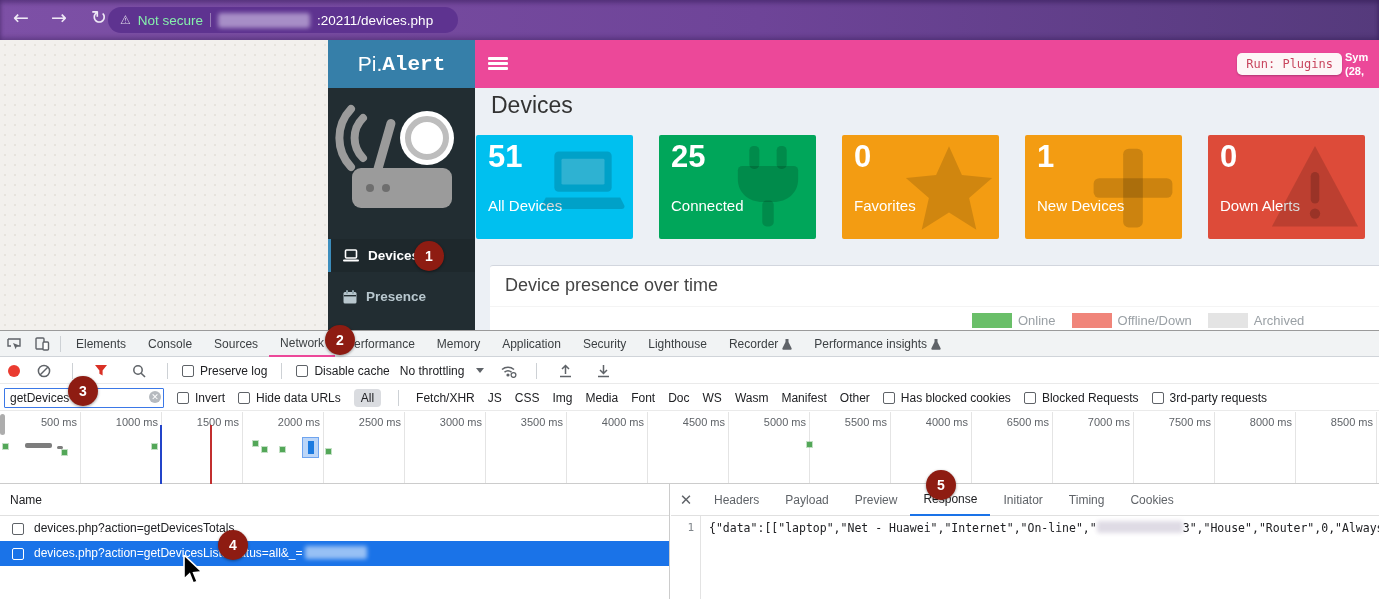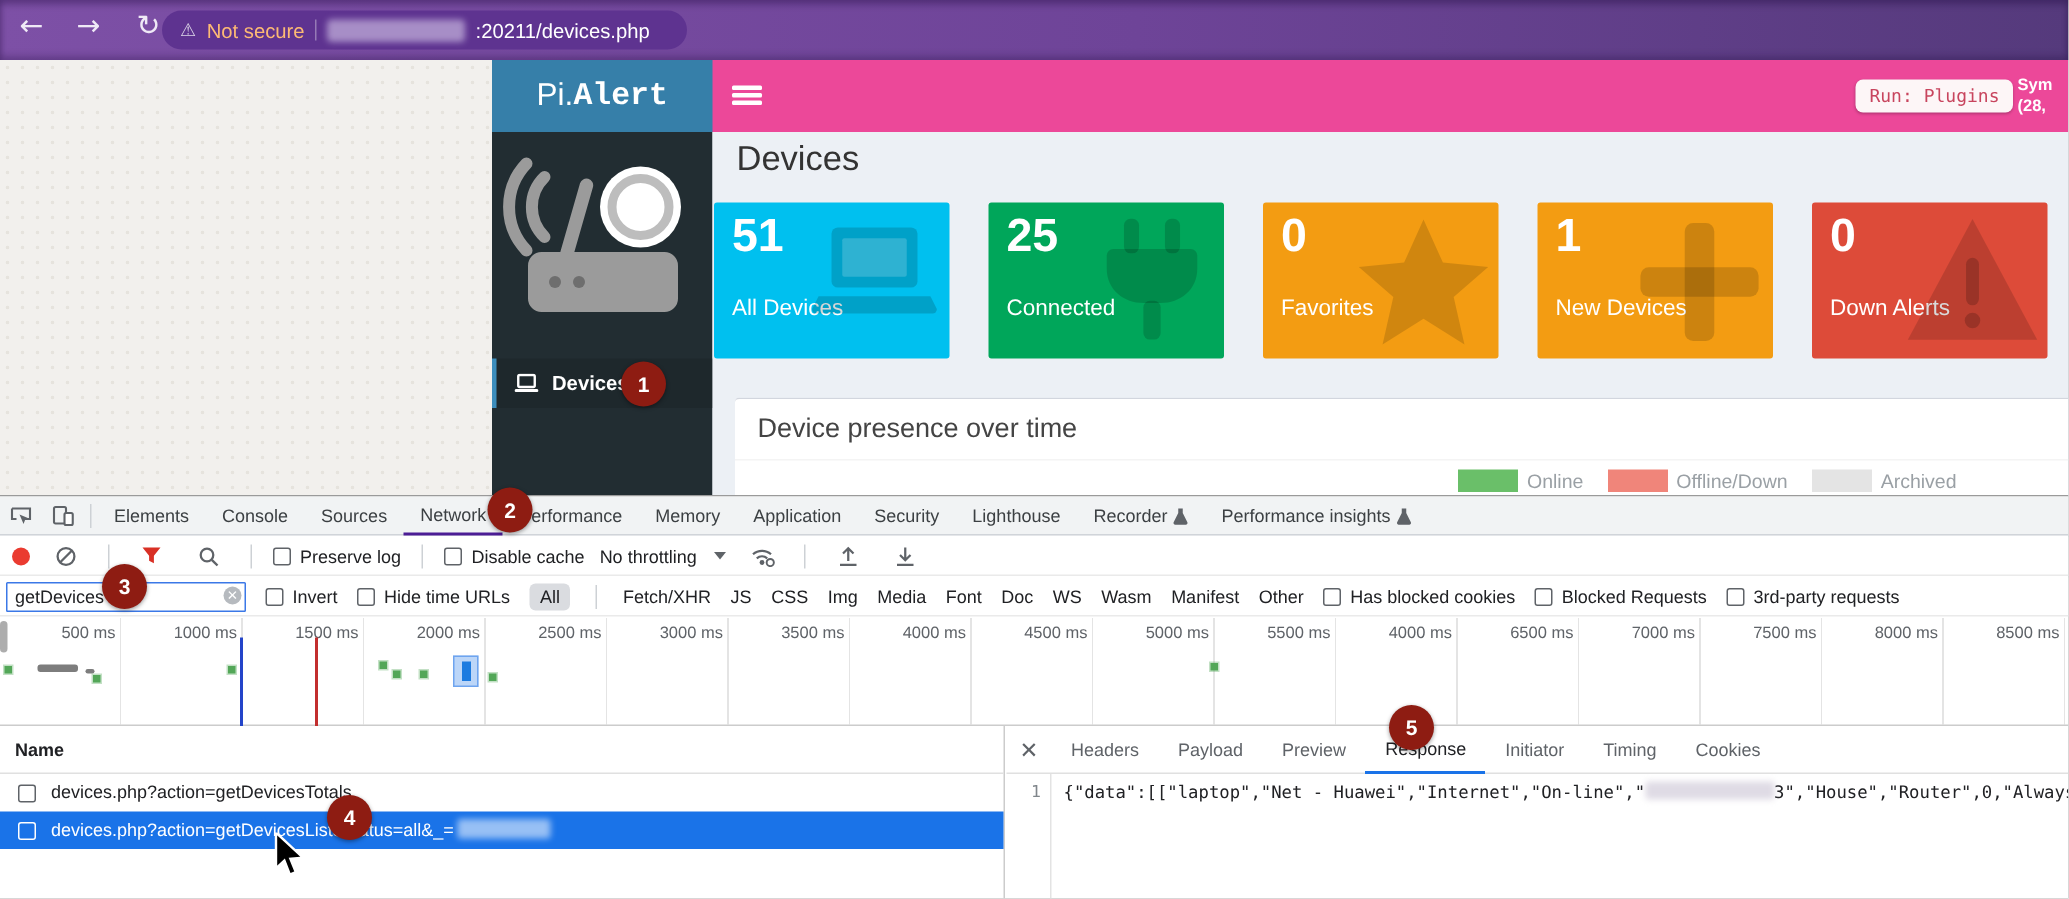--- a/index.html
+++ b/index.html
@@ -8,21 +8,21 @@
 
   
   .topbar { position:absolute; left:0; top:0; width:1379px; height:40px;
             background:linear-gradient(90deg,#7d50a6 0%, #6e4498 55%, #553a7c 100%);
             box-shadow:inset 0 3px 4px rgba(30,10,60,.35), inset 0 -3px 4px rgba(30,10,60,.25); }
   .nav-glyph { position:absolute; top:6px; color:#efe9f6; font-family:"DejaVu Sans",sans-serif;
                font-size:19px; width:26px; text-align:center; cursor:default; }
   .addressbar { position:absolute; left:108px; top:7px; width:350px; height:26px; border-radius:13px;
                 background:#5e3390; display:flex; align-items:center; padding:0 12px; gap:7px; }
   .addr-warn { color:#ddd6e8; font-family:"DejaVu Sans",sans-serif; font-size:12px; }
-  .addr-text { color:#fdba74; font-size:13.5px; }
+  .addr-text { color:#86efac; font-size:13.5px; }
   .addr-sep  { width:1px; height:14px; background:rgba(255,255,255,.35); }
   .addr-blur { width:92px; height:15px; border-radius:3px; background:rgba(228,216,244,.55); filter:blur(2px); }
   .addr-url  { color:#fff; font-size:13.5px; }
 
   
   .desktop { position:absolute; left:0; top:40px; width:328px; height:290px; background:#f2f0ed;
              background-image:radial-gradient(#e6e3dd 1px, transparent 1.4px); background-size:10px 10px; }
 
   
   .app { position:absolute; left:328px; top:40px; width:1051px; height:290px; background:#ecf0f5; overflow:hidden; }
@@ -64,21 +64,21 @@
 
   
   .devtools { position:absolute; left:0; top:330px; width:1379px; height:269px; background:#fff;
               border-top:1px solid #9a9a9a; font-size:12px; color:#202124; }
   .dt-tabbar { position:absolute; left:0; top:0; width:100%; height:26px; background:#f1f3f4;
                border-bottom:1px solid #d0d4d9; display:flex; align-items:center; }
   .dt-icobtn { width:28px; height:25px; display:flex; align-items:center; justify-content:center; cursor:pointer; flex:none; }
   .vsep { width:1px; height:16px; background:#cdd1d5; margin:0 4px; flex:none; }
   .dt-tab { padding:0 11px; height:26px; line-height:26px; color:#3c4043; cursor:pointer; white-space:nowrap;
             display:flex; align-items:center; gap:4px; }
-  .dt-tab.active { border-bottom:2px solid #4c1d95; line-height:24px; }
+  .dt-tab.active { border-bottom:2px solid #ec4899; line-height:24px; }
 
   .dt-toolbar { position:absolute; left:0; top:27px; width:100%; height:26px; background:#fff;
                 border-bottom:1px solid #eaeaea; display:flex; align-items:center; gap:10px; padding-left:8px; }
   .rec-dot { width:12px; height:12px; border-radius:50%; background:#ea3b30; cursor:pointer; flex:none; }
   .cb { width:12px; height:12px; border:1.4px solid #5f6368; border-radius:2px; background:#fff; cursor:pointer; flex:none; }
   .tb-item { display:flex; align-items:center; gap:6px; cursor:pointer; white-space:nowrap; }
   .caret { width:0; height:0; border-left:4px solid transparent; border-right:4px solid transparent;
            border-top:5px solid #5f6368; margin-left:6px; }
 
   .dt-filter { position:absolute; left:0; top:54px; width:100%; height:26px; background:#fff;
@@ -99,21 +99,21 @@
   .mark { position:absolute; }
   .nub { left:0; top:2px; width:5px; height:21px; background:#adadad; border-radius:3px; }
   .dot { width:5px; height:5px; background:#53a758; box-shadow:0 0 0 1px rgba(83,167,88,.35); }
   .gbar { background:#7d7d7d; border-radius:2px; }
   .vline { width:2px; top:13px; height:59px; }
   .selsq { left:302px; top:25px; width:17px; height:21px; background:#bcd6f8; border:1px solid #6ea4ef; }
   .selsq i { position:absolute; left:5px; top:3px; width:6px; height:13px; background:#1c7be0; display:block; }
 
   .dt-bottom { position:absolute; left:0; top:153px; width:1379px; height:116px; }
   .req-pane { position:absolute; left:0; top:0; width:670px; height:116px; border-right:1px solid #ccc; }
-  .req-header { height:32px; line-height:32px; padding-left:10px; border-bottom:1px solid #e0e0e0; color:#202124;font-weight:bold; }
+  .req-header { height:32px; line-height:32px; padding-left:10px; border-bottom:1px solid #e0e0e0; color:#202124; }
   .req-row { position:relative; height:25px; line-height:25px; padding-left:34px; white-space:nowrap; cursor:pointer; }
   .req-row .cb { position:absolute; left:12px; top:7px; }
   .req-row.selected { background:#1a73e8; color:#fff; }
   .req-row.selected .cb { border-color:#fff; background:transparent; }
   .row-blur { display:inline-block; width:62px; height:13px; border-radius:2px; vertical-align:-2px;
               background:rgba(255,255,255,.55); filter:blur(2px); margin-left:2px; }
 
   .detail-pane { position:absolute; left:671px; top:0; width:708px; height:116px; }
   .detail-tabs { height:32px; border-bottom:1px solid #e0e0e0; display:flex; align-items:center; }
   .close-x { width:30px; text-align:center; color:#5f6368; font-size:15px; cursor:pointer; flex:none; }
@@ -180,20 +180,29 @@
         <circle cx="99" cy="46" r="19" fill="none" stroke="#bdbdbd" stroke-width="6"></circle>
         <circle cx="42" cy="96" r="4" fill="#6e6e6e"></circle>
         <circle cx="58" cy="96" r="4" fill="#6e6e6e"></circle>
       </svg>
       <div class="nav-item active" style="top:151px">
         <svg width="16" height="13" viewBox="0 0 16 13">
             <rect x="2.5" y="1" width="11" height="8" rx="1" fill="none" stroke="#fff" stroke-width="1.6"></rect>
             <rect x="0" y="10.4" width="16" height="2" rx="1" fill="#fff"></rect>
           </svg>
         <span>Devices</span>
+      </div>
+      <div class="nav-item" style="top:192px">
+        <svg width="14" height="14" viewBox="0 0 14 14">
+            <rect x="0.5" y="2" width="13" height="11.5" rx="1.5" fill="#b8c7ce"></rect>
+            <rect x="3" y="0" width="2" height="4" rx="1" fill="#8fa3ab"></rect>
+            <rect x="9" y="0" width="2" height="4" rx="1" fill="#8fa3ab"></rect>
+            <rect x="1" y="5" width="12" height="1.4" fill="#222d32"></rect>
+          </svg>
+        <span>Presence</span>
       </div>
     </div>
 
     <div class="content">
       <div class="page-title">Devices</div>
 
       <div class="cards">
         <div class="card" style="background: rgb(0, 192, 239);">
           <div class="num">51</div>
           <div class="lbl">All Devices</div>
@@ -360,21 +369,21 @@
       <span class="filter-input-wrap">
         <input class="filter-input" value="getDevices" style="">
         <span class="clear-x">✕</span>
       </span>
       <span class="tb-item">
           <span class="cb"></span>
           <span>Invert</span>
         </span>
       <span class="tb-item">
           <span class="cb"></span>
-          <span>Hide time URLs</span>
+          <span>Hide data URLs</span>
         </span>
       <span class="pill sel">All</span>
       <span class="vsep"></span>
       <span class="plain">Fetch/XHR</span>
       <span class="plain">JS</span>
       <span class="plain">CSS</span>
       <span class="plain">Img</span>
       <span class="plain">Media</span>
       <span class="plain">Font</span>
       <span class="plain">Doc</span>

